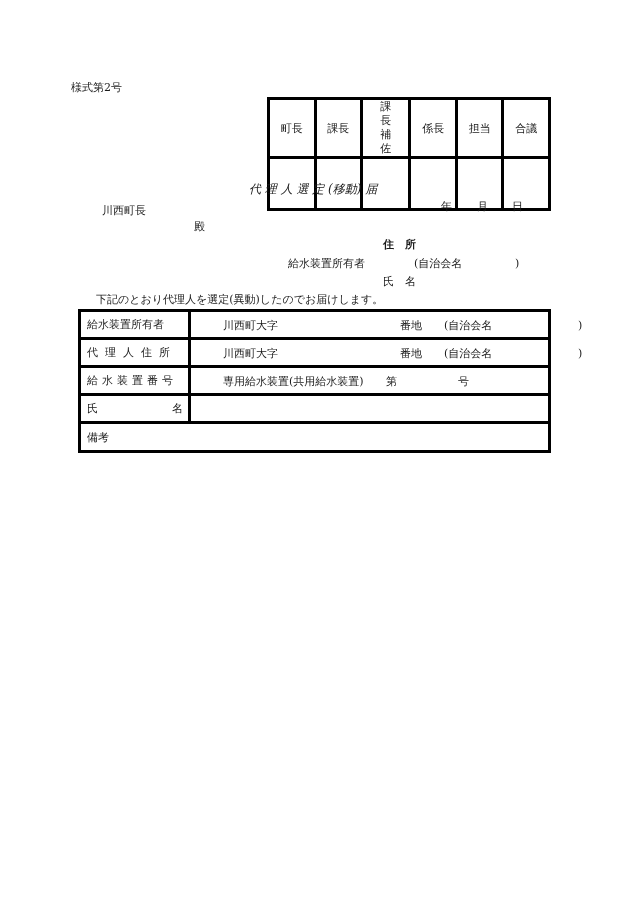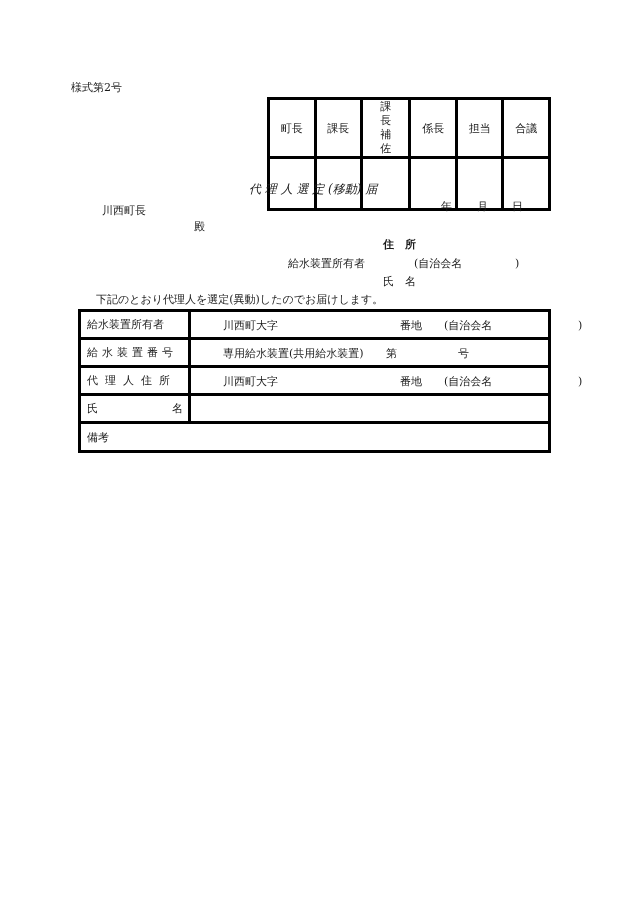--- a/index.html
+++ b/index.html
@@ -71,36 +71,36 @@
       <tr>
     <td class="lbl"><span>給水装置所有者</span></td>
     <td class="val">
       <span class="cellpart" style="left:5px;">川西町大字</span>
       <span class="cellpart" style="left:182px;">番地</span>
       <span class="cellpart" style="left:226px;">(自治会名</span>
       <span class="cellpart" style="left:360px;">)</span>
     </td>
   </tr>
   <tr>
+    <td class="lbl"><span style="letter-spacing:7px;">代理人住所</span></td>
+    <td class="val">
+      <span class="cellpart" style="left:5px;">川西町大字</span>
+      <span class="cellpart" style="left:182px;">番地</span>
+      <span class="cellpart" style="left:226px;">(自治会名</span>
+      <span class="cellpart" style="left:360px;">)</span>
+    </td>
+  </tr>
+  <tr>
     <td class="lbl">
           <span class="spread" style="letter-spacing:4px;">給水装置番号</span>
         </td>
     <td class="val">
       <span class="cellpart" style="left:5px;">専用給水装置(共用給水装置)</span>
       <span class="cellpart" style="left:168px;">第</span>
       <span class="cellpart" style="left:240px;">号</span>
-    </td>
-  </tr>
-  <tr>
-    <td class="lbl"><span style="letter-spacing:7px;">代理人住所</span></td>
-    <td class="val">
-      <span class="cellpart" style="left:5px;">川西町大字</span>
-      <span class="cellpart" style="left:182px;">番地</span>
-      <span class="cellpart" style="left:226px;">(自治会名</span>
-      <span class="cellpart" style="left:360px;">)</span>
     </td>
   </tr>
   <tr>
     <td class="lbl">
       <span class="spread">
             <span>氏</span>
             <span>名</span>
           </span>
     </td>
     <td class="val"></td>

